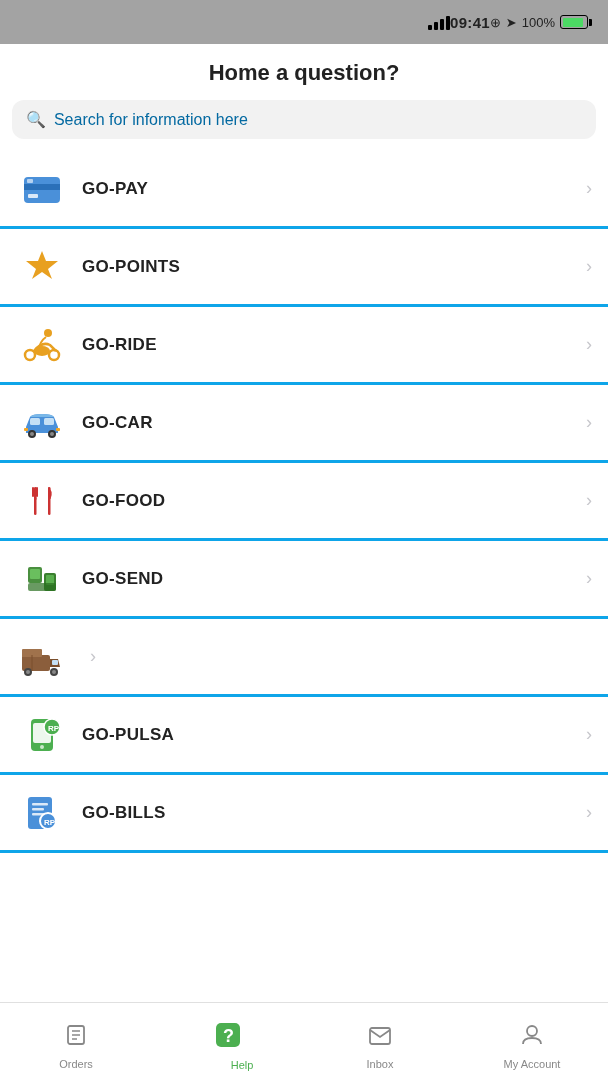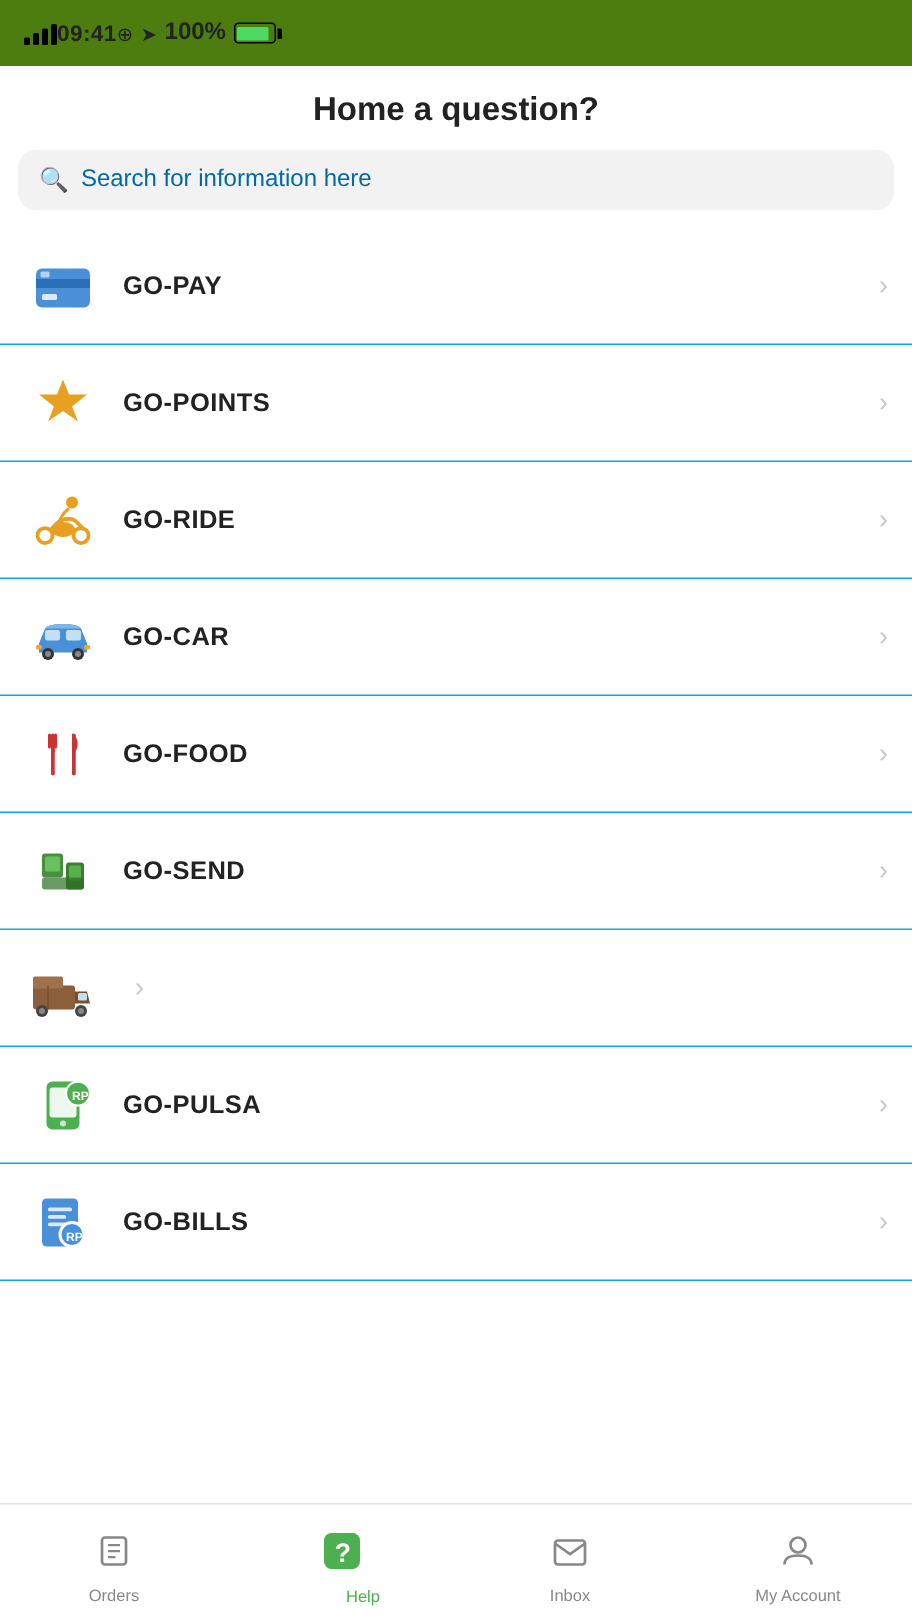--- a/index.html
+++ b/index.html
@@ -8,25 +8,25 @@
       width: 608px;
       min-height: 1080px;
       font-family: -apple-system, BlinkMacSystemFont, 'Helvetica Neue', Arial, sans-serif;
       background: #fff;
       color: #222;
     }
 
     
     .status-bar {
       display: flex;
-      justify-content: flex-start;
+      justify-content: flex-end;
       align-items: center;
       height: 44px;
       padding: 0 16px;
-      background: #4d7c0f;
+      background: #a3a3a3;
     }
     .status-left {
       display: flex;
       align-items: center;
       gap: 3px;
     }
     .signal-bars {
       display: flex;
       align-items: flex-end;
       gap: 2px;
@@ -112,21 +112,21 @@
 
     
     .menu-list {
       background: #fff;
     }
     .menu-item {
       display: flex;
       align-items: center;
       padding: 0 16px;
       height: 78px;
-      border-bottom: 1px solid #0ea5e9;
+      border-bottom: 3px solid #0ea5e9;
       cursor: pointer;
       position: relative;
     }
     .menu-icon-wrap {
       width: 52px;
       height: 52px;
       display: flex;
       align-items: center;
       justify-content: center;
       flex-shrink: 0;
@@ -201,21 +201,21 @@
       <div class="signal-bar" style="height:5px"></div>
       <div class="signal-bar" style="height:8px"></div>
       <div class="signal-bar" style="height:11px"></div>
       <div class="signal-bar" style="height:14px"></div>
     </div>
   </div>
   <div class="status-center">09:41</div>
   <div class="status-right">
     <span style="font-size:13px;">⊕</span>
     <span style="font-size:13px;">➤</span>
-    <span style="font-size:16px;font-weight:700;">100%</span>
+    <span style="font-size:13px;font-weight:400;">100%</span>
     <div class="battery-icon">
       <div class="battery-body">
         <div class="battery-fill"></div>
       </div>
       <div class="battery-tip"></div>
     </div>
   </div>
 </div>
 
 <div class="page-title">Home a question?</div>

